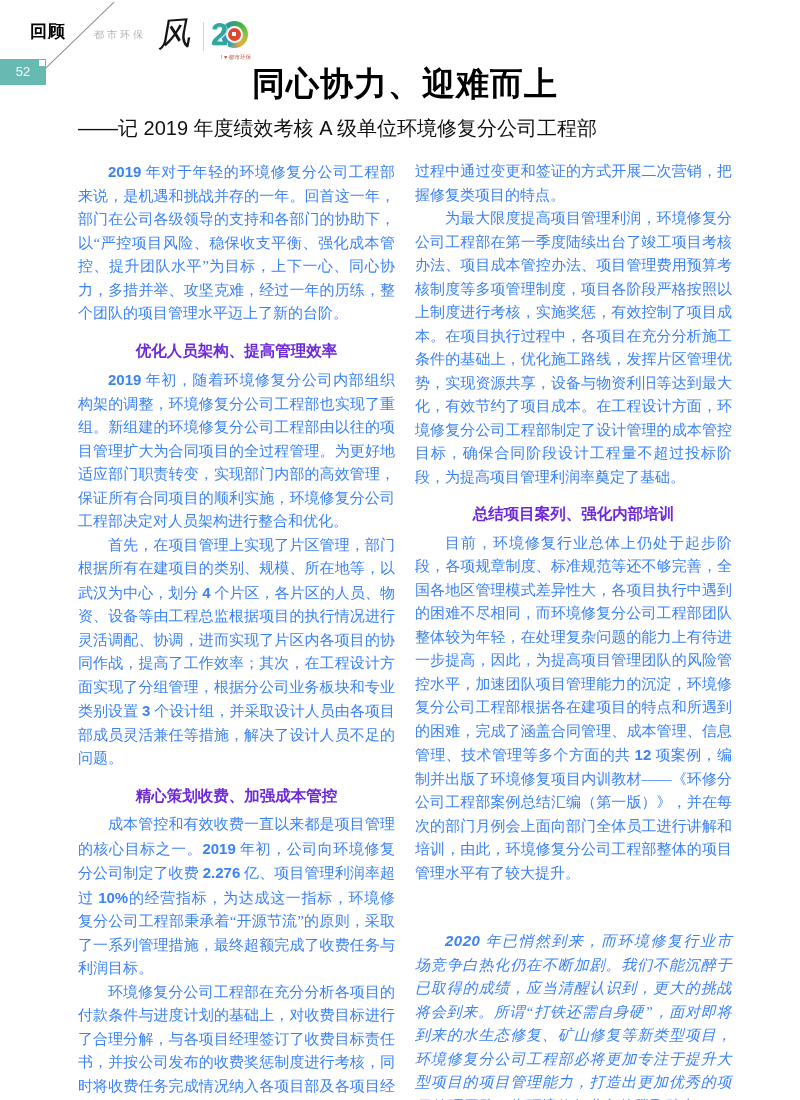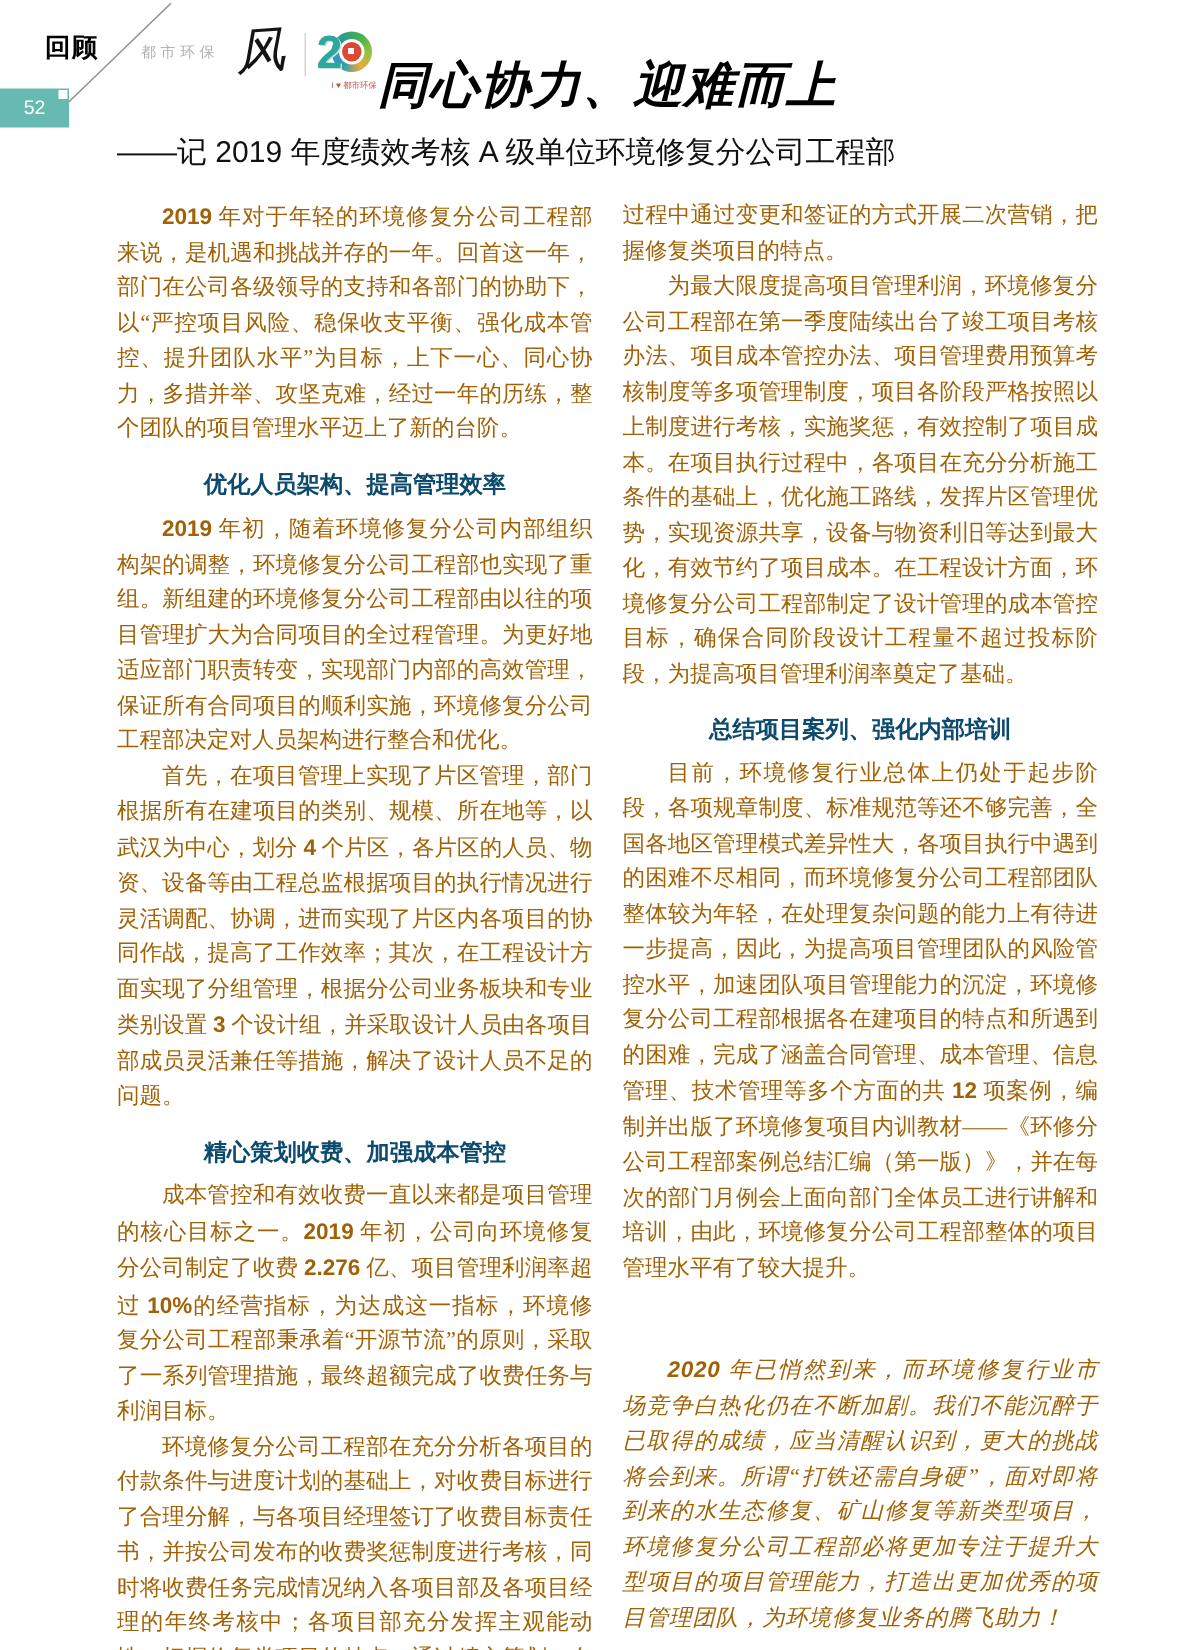--- a/index.html
+++ b/index.html
@@ -69,40 +69,40 @@
   .logo20-tagline{
     position:absolute;left:206px;top:53px;width:60px;text-align:center;
     font-family:"Liberation Sans","DejaVu Sans",sans-serif;
     font-size:9px;color:#c0564a;transform:scale(0.62);transform-origin:center top;
     white-space:nowrap;
   }
 
   
   .content{position:absolute;left:78px;top:0;width:654px;}
   .title{
-    margin-top:35px;text-align:center;
+    margin-top:62px;text-align:center;
     font-family:"Liberation Sans","DejaVu Sans",sans-serif;
-    font-size:33px;font-weight:bold;color:#000;letter-spacing:1px;font-style:italic;
+    font-size:33px;font-weight:bold;color:#000;letter-spacing:1px;
   }
   .subtitle{
     margin-top:8px;
     font-family:"Liberation Sans","DejaVu Sans",sans-serif;
     font-size:20px;color:#111;
   }
   .columns{display:flex;gap:20px;margin-top:18px;}
   .col{width:317px;}
   .col p{
     margin:0;font-size:15px;line-height:23.5px;text-align:justify;
-    text-justify:inter-ideograph;color:#a16207;
+    text-justify:inter-ideograph;color:#3b82f6;
   }
   .col p.indent{text-indent:2em;}
   .col .sec-heading{
     margin:13px 0 6px 0;text-align:center;
     font-family:"Liberation Sans","DejaVu Sans",sans-serif;
-    font-size:15.5px;font-weight:bold;color:#0c4a6e;line-height:23.5px;
+    font-size:15.5px;font-weight:bold;color:#6d28d9;line-height:23.5px;
   }
   .col p b.num{
     font-family:"Liberation Sans","DejaVu Sans",sans-serif;
     font-weight:bold;
   }
   .kaiti{
     margin-top:44px !important;
     font-style:italic;letter-spacing:0.5px;
   }
 </style>

